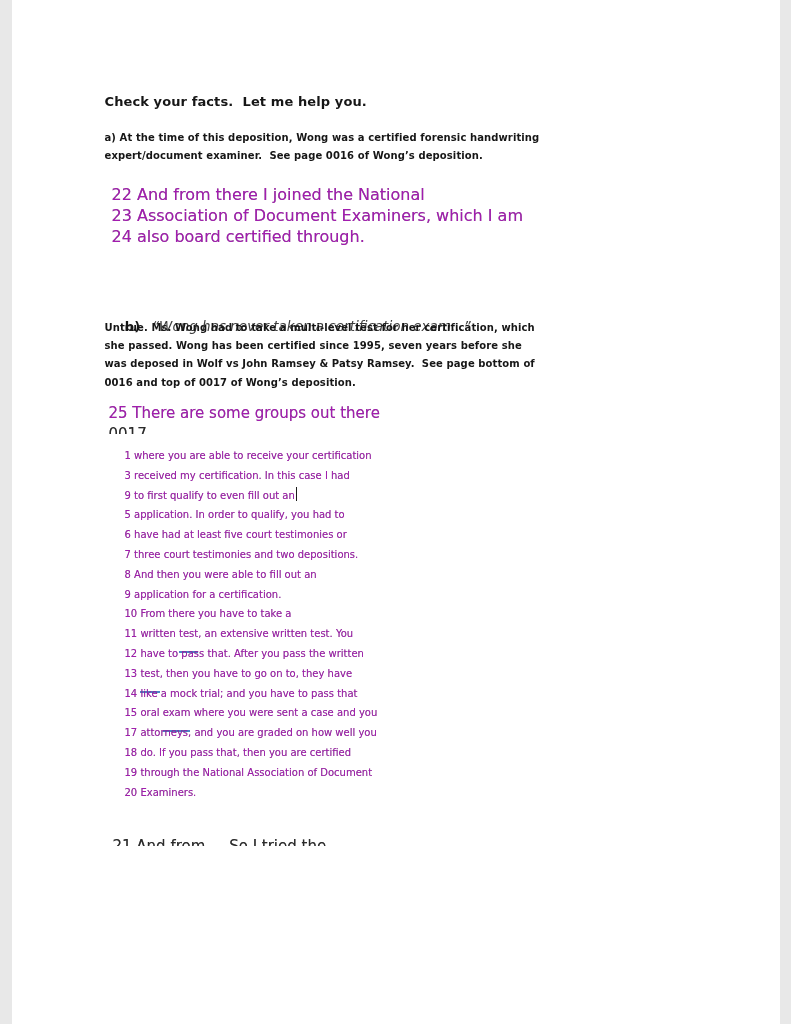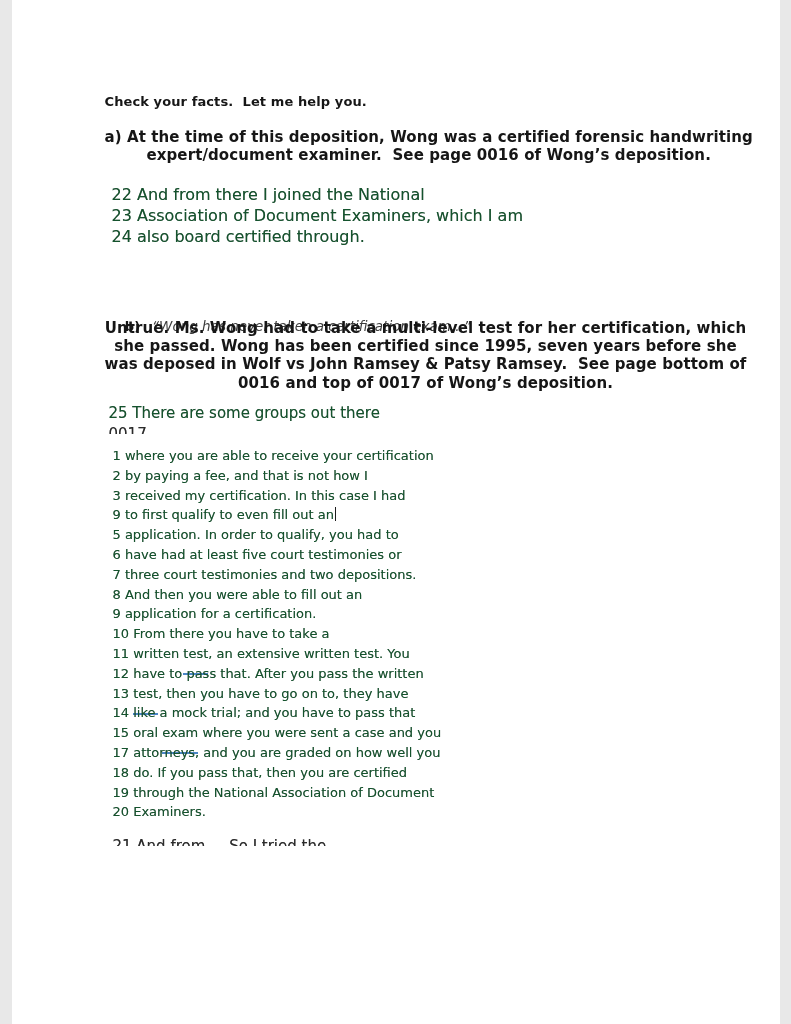--- a/index.html
+++ b/index.html
@@ -8,36 +8,35 @@
     width:768px;height:1024px;
     margin:0 auto;
     background:#ffffff;
     font-family:"DejaVu Sans","Liberation Sans",sans-serif;
     overflow:hidden;
   }
   .abs{position:absolute;}
   .t-line{white-space:pre;}
   
   .bold-para{
-    font-size:15px;
+    font-size:10px;
     font-weight:bold;
     color:#161616;
     line-height:17.6px;
     letter-spacing:.1px;
-    text-align:center;
   }
   .heading{font-size:13px;font-weight:bold;color:#161616;white-space:pre;letter-spacing:.1px;}
   
   .excerpt{
-    color:#14532d;
+    color:#a21caf;
     text-shadow:0 0 .45px rgba(60,60,60,.55);
   }
   .excerpt-1{font-size:16px;line-height:21px;}
   .excerpt-2a{font-size:15px;line-height:19px;}
-  .excerpt-2b{font-size:13px;line-height:19.8px;}
+  .excerpt-2b{font-size:10px;line-height:19.8px;margin-left:12px;}
   .clip{
     overflow:hidden;
     font-size:15px;line-height:15px;
     color:#2b2b2b;
     text-shadow:0 0 .45px rgba(60,60,60,.55);
     white-space:pre;
   }
   .sec-b-label{font-size:13px;font-weight:bold;color:#161616;}
   .sec-b-quote{font-size:13.5px;font-style:italic;color:#3d3d3d;margin-left:12px;}
   .u-blue{
@@ -82,21 +81,20 @@
     </div>
 
   <div class="abs excerpt excerpt-2a" style="left:97px;top:404px;">
       <div class="t-line">25 There are some groups out there</div>
     </div>
 
   <div class="abs clip" style="left:97px;top:427px;height:7px;width:60px;"><span>0017</span></div>
 
   <div class="abs excerpt excerpt-2b" style="left:101px;top:446px;">
       <div class="t-line">1 where you are able to receive your certification</div>
-      <div class="t-line">2 by paying a fee, and that is not how I</div>
       <div class="t-line">3 received my certification. In this case I had</div>
       <div class="t-line"><span>9 to first qualify to even fill out an</span><span class="caret"></span></div>
       <div class="t-line">5 application. In order to qualify, you had to</div>
       <div class="t-line">6 have had at least five court testimonies or</div>
       <div class="t-line">7 three court testimonies and two depositions.</div>
       <div class="t-line">8 And then you were able to fill out an</div>
       <div class="t-line">9 application for a certification.</div>
       <div class="t-line">10 From there you have to take a</div>
       <div class="t-line"><span>11 written </span><span class="u-blue">test</span><span>, an extensive written test. You</span></div>
       <div class="t-line">12 have to pass that. After you pass the written</div>

